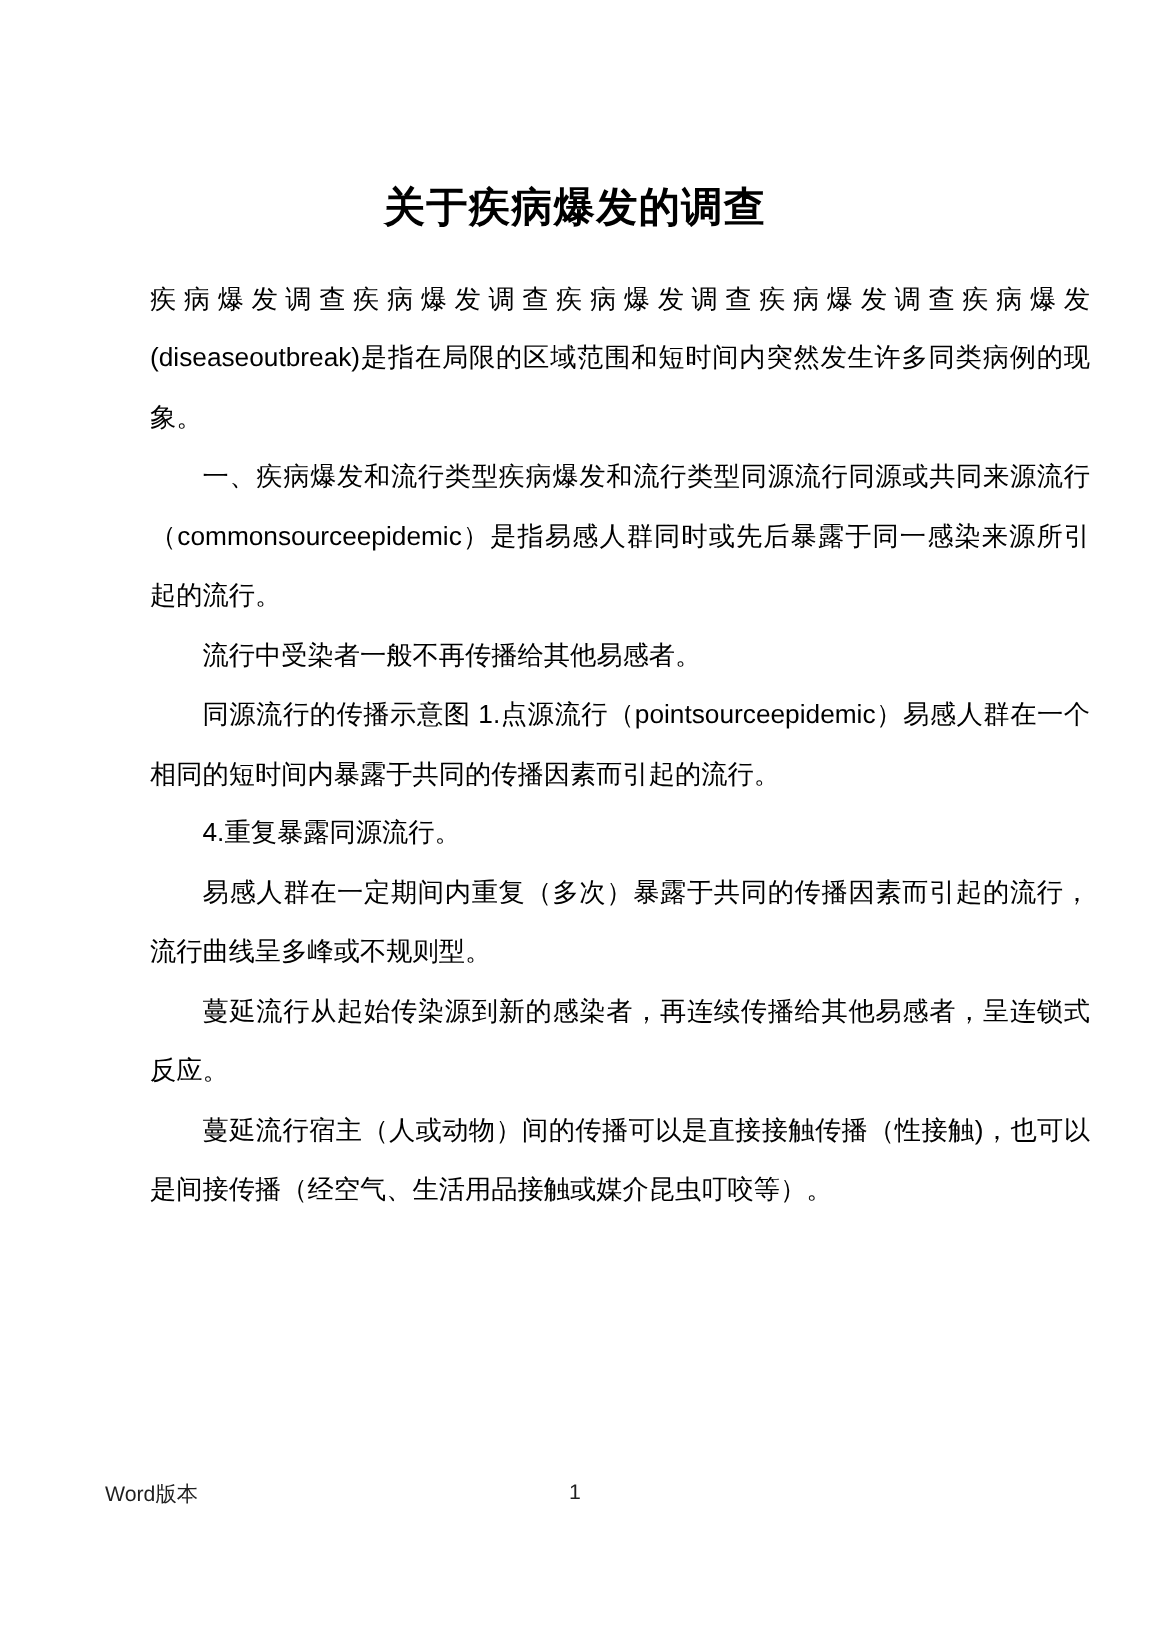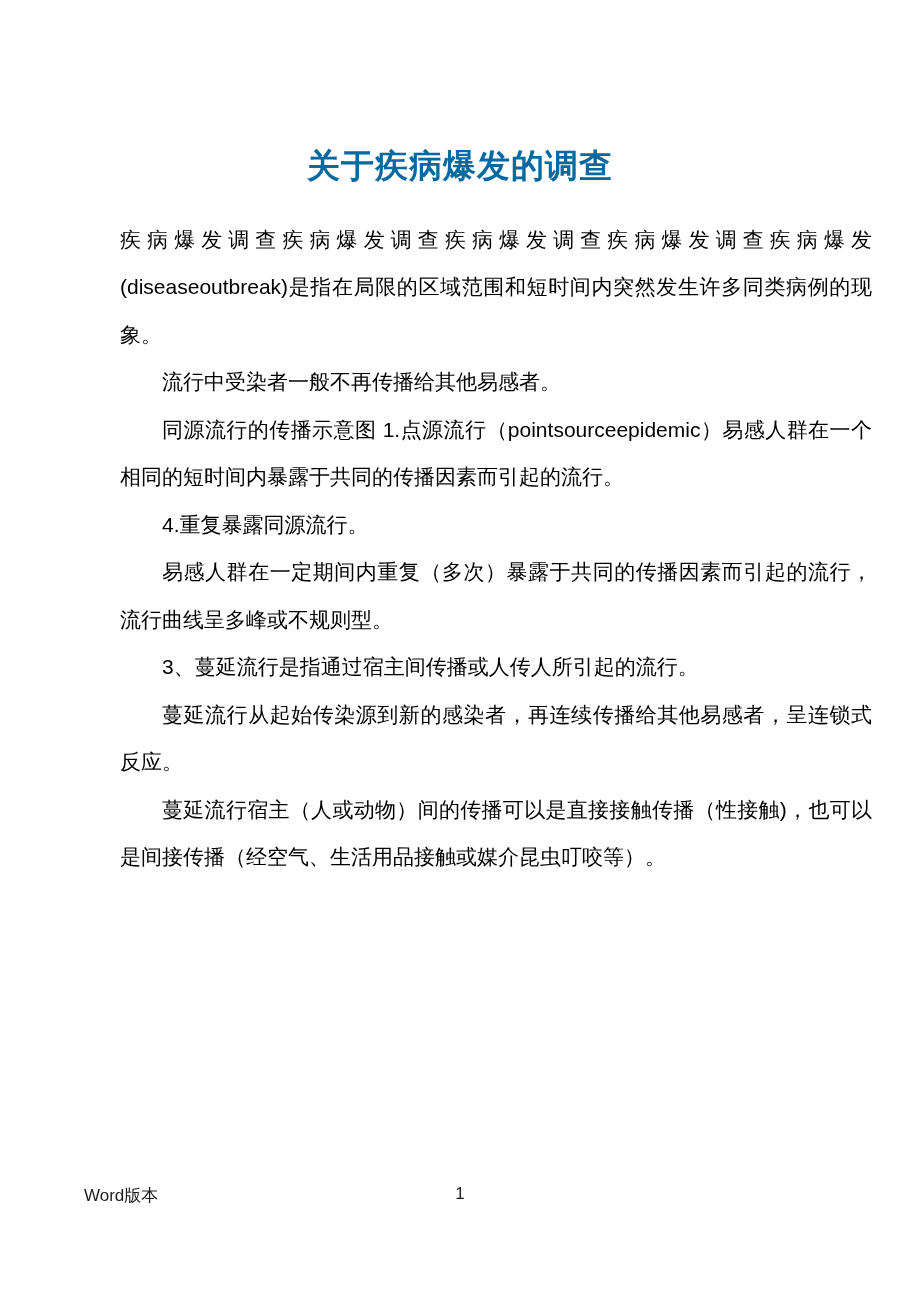--- a/index.html
+++ b/index.html
@@ -17,21 +17,21 @@
     color: #000000;
   }
   .title {
     margin: 0;
     padding-top: 146px;
     text-align: center;
     font-size: 33px;
     font-weight: bold;
     line-height: 1.2;
     letter-spacing: 1px;
-    color: #0369a1;
+    color: #000000;
   }
   .body-col {
     width: 752px;
     margin: 30px auto 0 120px;
     font-size: 21px;
     line-height: 47.5px;
     text-align: justify;
     color: #000000;
   }
   .para {
@@ -65,25 +65,25 @@
 </style>
 </head>
 <body>
 
 <div class="page">
 
   <h1 class="title">关于疾病爆发的调查</h1>
 
   <div class="body-col">
     <p class="para no-indent">疾病爆发调查疾病爆发调查疾病爆发调查疾病爆发调查疾病爆发(diseaseoutbreak)是指在局限的区域范围和短时间内突然发生许多同类病例的现象。</p>
+    <p class="para">一、疾病爆发和流行类型疾病爆发和流行类型同源流行同源或共同来源流行（commonsourceepidemic）是指易感人群同时或先后暴露于同一感染来源所引起的流行。</p>
     <p class="para">流行中受染者一般不再传播给其他易感者。</p>
     <p class="para">同源流行的传播示意图 1.点源流行（pointsourceepidemic）易感人群在一个相同的短时间内暴露于共同的传播因素而引起的流行。</p>
     <p class="para">4.重复暴露同源流行。</p>
     <p class="para">易感人群在一定期间内重复（多次）暴露于共同的传播因素而引起的流行，流行曲线呈多峰或不规则型。</p>
-    <p class="para">3、蔓延流行是指通过宿主间传播或人传人所引起的流行。</p>
     <p class="para">蔓延流行从起始传染源到新的感染者，再连续传播给其他易感者，呈连锁式反应。</p>
     <p class="para">蔓延流行宿主（人或动物）间的传播可以是直接接触传播（性接触)，也可以是间接传播（经空气、生活用品接触或媒介昆虫叮咬等）。</p>
   </div>
 
   <div class="footer">
     <span class="footer-left">Word版本</span>
     <span class="footer-page">1</span>
   </div>
 
 </div>

